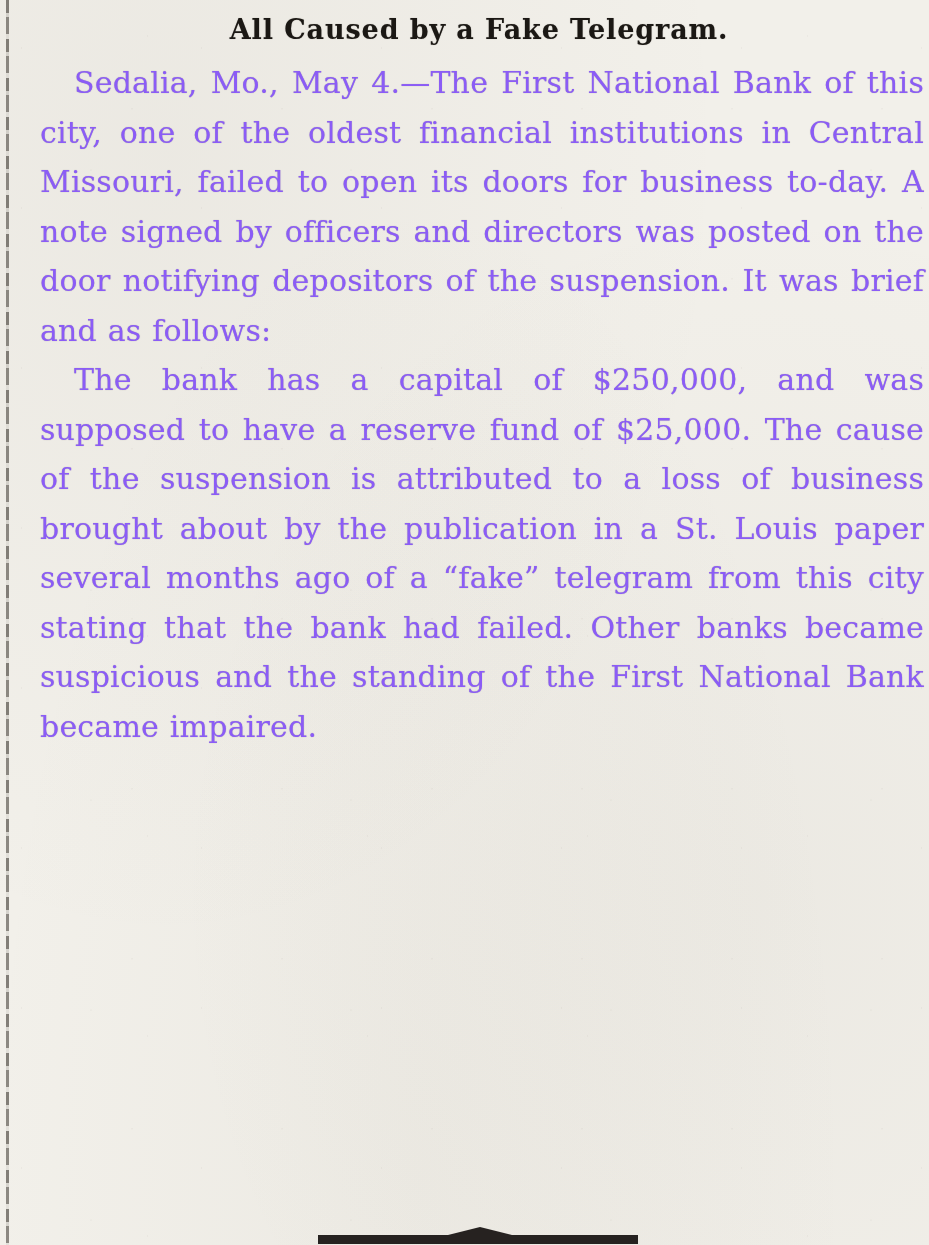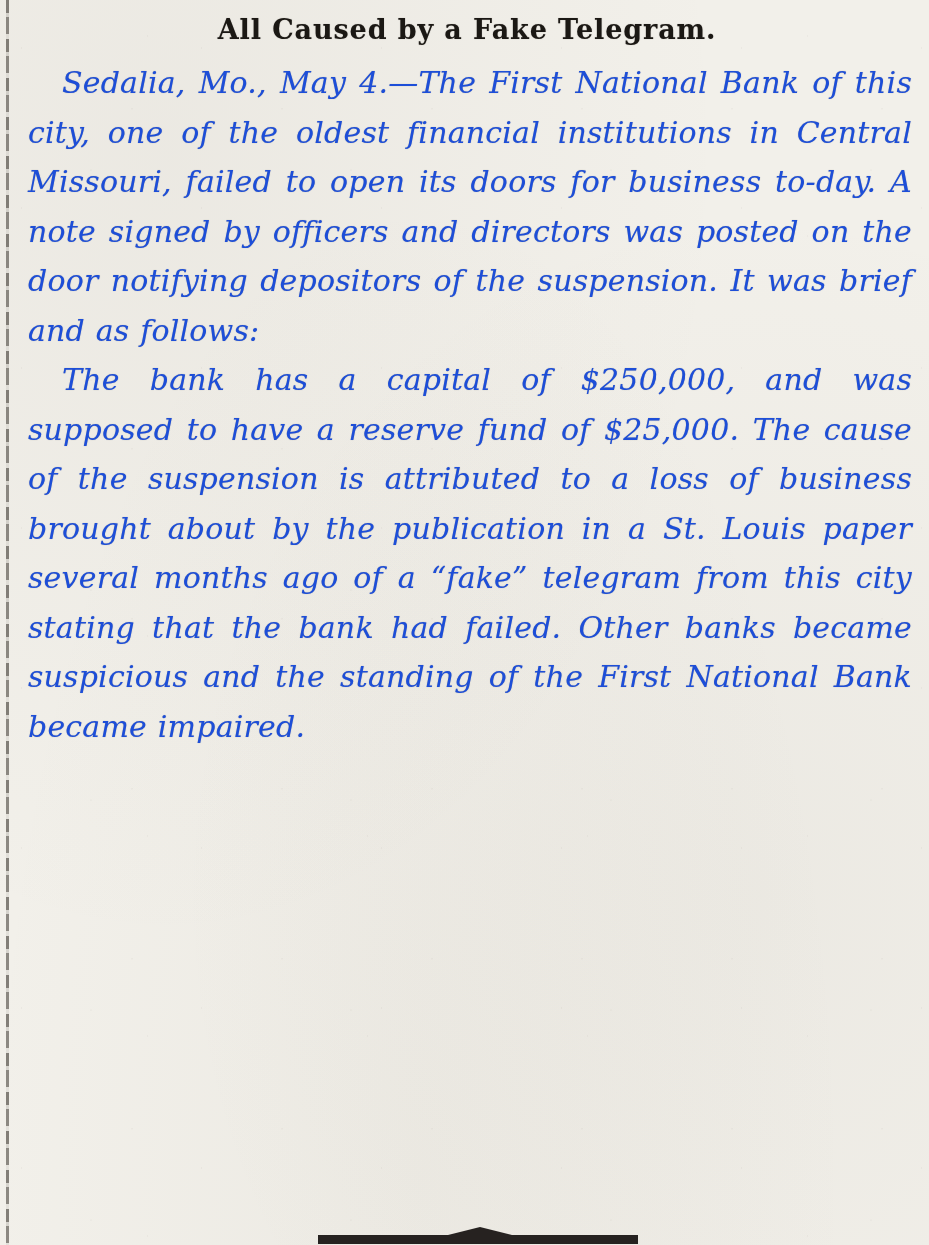--- a/index.html
+++ b/index.html
@@ -45,44 +45,43 @@
       rgba(60,55,48,0.18) 17px,
       rgba(60,55,48,0.66) 17px,
       rgba(60,55,48,0.66) 34px,
       rgba(60,55,48,0.10) 34px,
       rgba(60,55,48,0.10) 39px
     );
     opacity: 0.85;
   }
   .article {
     position: absolute;
-    left: 28px;
+    left: 40px;
     top: 0;
     width: 888px;
     height: 1245px;
     padding: 0;
   }
   .headline {
     text-align: center;
     font-family: "DejaVu Serif", "Liberation Serif", serif;
     font-weight: bold;
     font-size: 27px;
     letter-spacing: 0.9px;
     color: #1b1814;
     margin: 14px 0 0 0;
     padding: 0 10px 0 0;
     line-height: 1.2;
     text-shadow: 0 0 1px rgba(40,35,30,0.35);
   }
   .body-text {
     margin: 0;
     padding: 0 4px 0 0;
-    color: #1d4ed8;
+    color: #8b5cf6;
     font-family: "DejaVu Serif", "Liberation Serif", serif;
-    font-style: italic;
   }
   p.para {
     margin: 0;
     font-size: 30px;
     line-height: 49.5px;
     text-align: justify;
     text-align-last: left;
     letter-spacing: 0.2px;
     word-spacing: 1px;
     text-shadow: 0 0 1px rgba(45,40,34,0.32);

